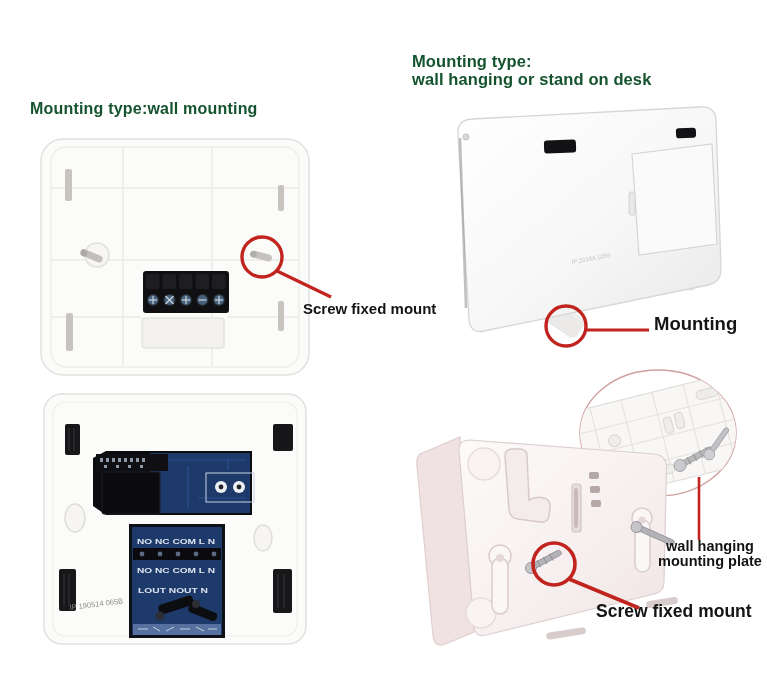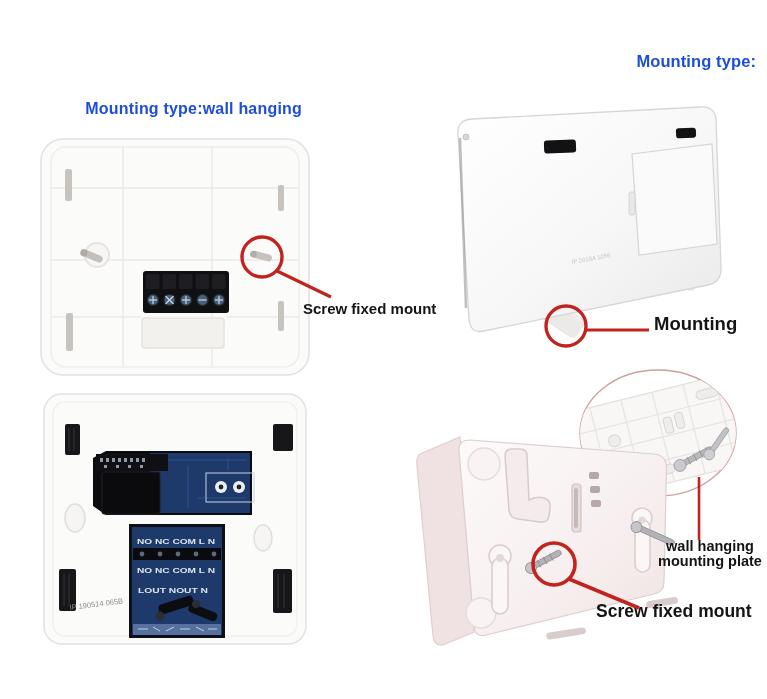--- a/index.html
+++ b/index.html
@@ -1,37 +1,37 @@
 <!DOCTYPE html>
 <html><head>
 <meta charset="utf-8">
 <style>
   html,body{margin:0;padding:0;background:#ffffff;}
   .canvas{
     position:relative;width:767px;height:699px;background:#ffffff;overflow:hidden;
     font-family:"Liberation Sans",sans-serif;color:#1b1b1b;
   }
   .abs{position:absolute;}
-  .heading{font-weight:bold;color:#1d4ed8;text-align:right;}
+  .heading{font-weight:bold;color:#14532d;text-align:left;}
   .heading-tl{left:30px;top:100px;width:272px;font-size:16px;letter-spacing:.2px;}
   .heading-tr{left:412px;top:52px;width:344px;font-size:16.5px;line-height:18px;letter-spacing:.1px;}
   .callout{font-weight:bold;color:#141414;white-space:nowrap;}
   .callout-tl{left:303px;top:300px;font-size:15px;}
   .callout-standing{left:654px;top:313px;font-size:18.5px;}
   .callout-plate{left:645px;top:539px;width:130px;font-size:14.5px;line-height:15px;text-align:center;white-space:normal;}
   .callout-br{left:596px;top:601px;font-size:17.5px;}
   svg{display:block;}
   .overlay{pointer-events:none;}
 </style>
 </head>
 <body>
 
 <div class="canvas">
 
-  <div class="abs heading heading-tl">Mounting type:wall hanging</div>
+  <div class="abs heading heading-tl">Mounting type:wall mounting</div>
 
   <svg class="abs" style="left:35px;top:133px;" width="280" height="247" viewBox="0 0 280 247">
 
     <rect x="6" y="6" width="268" height="236" rx="22" fill="#fbfbfa" stroke="#e2e1df" stroke-width="1.5"></rect>
     <rect x="16" y="14" width="248" height="220" rx="15" fill="none" stroke="#efeeec" stroke-width="1.5"></rect>
 
     <g stroke="#eceae7" stroke-width="1.5">
       <line x1="88" y1="14" x2="88" y2="234"></line>
       <line x1="177" y1="14" x2="177" y2="234"></line>
       <line x1="16" y1="55" x2="264" y2="55"></line>
@@ -91,20 +91,21 @@
       </g>
     </g>
 
     <rect x="107" y="185" width="82" height="30" rx="3" fill="#f2f1ed" stroke="#e5e3df" stroke-width="1.5"></rect>
   </svg>
 
   <div class="abs callout callout-tl">Screw fixed mount</div>
 
   <div class="abs heading heading-tr">
     <div>Mounting type:</div>
+    <div>wall hanging or stand on desk</div>
   </div>
 
   <svg class="abs" style="left:420px;top:98px;" width="330" height="250" viewBox="0 0 330 250">
     <defs>
       <linearGradient id="bodyShade" x1="0" y1="0" x2="1" y2="1">
         <stop offset="0" stop-color="#ffffff"></stop>
         <stop offset="0.55" stop-color="#f7f7f7"></stop>
         <stop offset="1" stop-color="#e9e8e8"></stop>
       </linearGradient>
     </defs>

